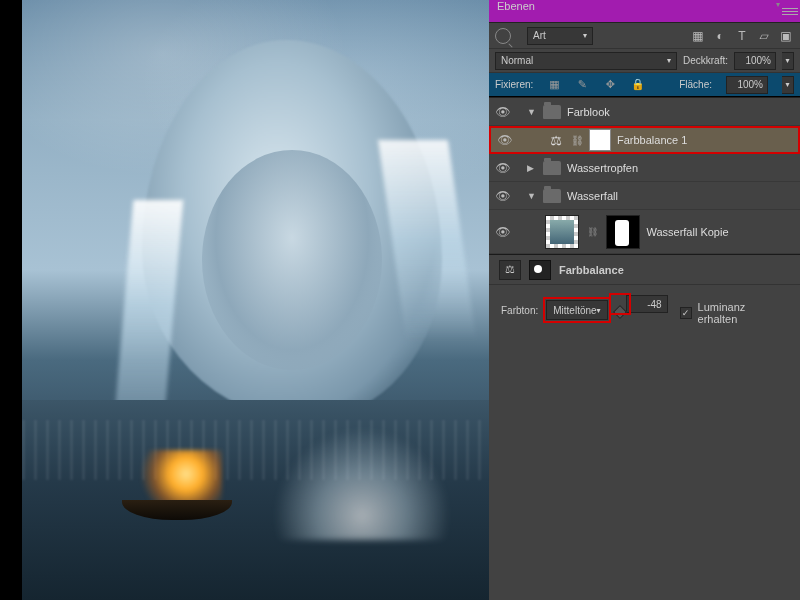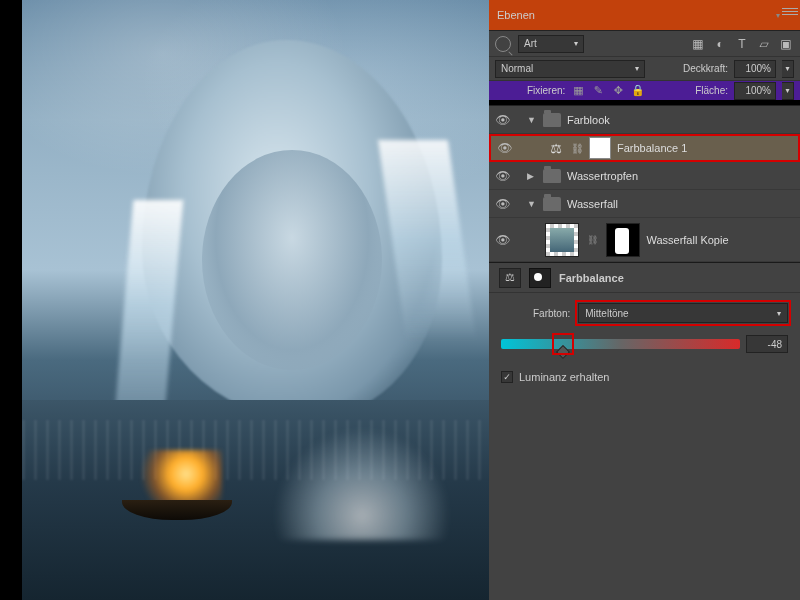--- a/index.html
+++ b/index.html
@@ -11,41 +11,41 @@
   .face-shadow { position:absolute; left:180px; top:150px; width:180px; height:220px; background: radial-gradient(ellipse at 50% 40%, #c8d8e2 0%, #8ea8ba 60%, transparent 90%); border-radius:50%; }
   .waterfall { position:absolute; left:100px; top:200px; width:50px; height:260px; background: linear-gradient(180deg, rgba(255,255,255,.9) 0%, rgba(200,225,240,.7) 40%, rgba(180,210,230,.4) 80%, transparent 100%); filter: blur(2px); transform: skewX(-5deg); }
   .waterfall2 { position:absolute; left:370px; top:140px; width:70px; height:200px; background: linear-gradient(180deg, rgba(255,255,255,.85) 0%, rgba(200,225,240,.6) 50%, transparent 100%); filter: blur(2px); transform: skewX(8deg);}
   .sea { position:absolute; left:0; right:0; bottom:0; height:200px; background: linear-gradient(180deg,#3c5668 0%,#253a4a 40%,#152530 100%); }
   .waves { position:absolute; left:0; right:0; bottom:120px; height:60px; background: repeating-linear-gradient(90deg, rgba(255,255,255,.12) 0 3px, transparent 3px 12px); filter: blur(1px); opacity:.6;}
   .boat-glow { position:absolute; left:110px; bottom:90px; width:90px; height:60px; background: radial-gradient(circle at 60% 40%, #ffe08a 0%, #ffae2b 25%, rgba(255,120,0,.4) 50%, transparent 70%); filter: blur(2px); }
   .boat { position:absolute; left:100px; bottom:80px; width:110px; height:20px; background: linear-gradient(180deg,#2a1f12 0%,#0d0a06 100%); border-radius: 0 0 50px 50px / 0 0 18px 18px; }
   .splash { position:absolute; left:230px; bottom:60px; width:220px; height:120px; background: radial-gradient(circle at 50% 80%, rgba(255,255,255,.6) 0%, rgba(210,230,240,.4) 30%, transparent 60%); filter: blur(3px); }
 
   .panels { flex:1; height:600px; background:#424242; display:flex; flex-direction:column; }
-  .panel-hdr { height:31px; background:#c2410c; border-bottom:1px solid #222; display:flex; align-items:center; padding:0 8px; font-size:11px; position:relative;}
+  .panel-hdr { height:23px; background:#a21caf; border-bottom:1px solid #222; display:flex; align-items:flex-start; padding:0 8px; font-size:11px; position:relative;}
   .panel-hdr::after { content:"▾"; position:absolute; right:20px; font-size:8px; color:#888; }
   .menu-btn { position:absolute; right:2px; top:3px; width:16px; height:16px; display:flex; flex-direction:column; justify-content:center; gap:2px; }
   .menu-btn span { height:1px; background:#aaa; }
 
-  .layers-toolbar { height:26px; display:flex; align-items:center; gap:7px; padding:2px 6px; background:#424242; border-bottom:1px solid #333;}
+  .layers-toolbar { height:26px; display:flex; align-items:center; gap:16px; padding:2px 6px; background:#424242; border-bottom:1px solid #333;}
   .search-icn { width:16px; height:16px; border:1px solid #888; border-radius:50%; position:relative;}
   .search-icn::after{content:""; position:absolute; right:-3px; bottom:-3px; width:5px; height:1px; background:#888; transform:rotate(45deg);}
   .filter-drop { flex:none; width:66px; height:18px; background:#373737; border:1px solid #222; display:flex; align-items:center; padding:0 5px; font-size:10px;}
   .filter-drop::after{content:"▾"; margin-left:auto; font-size:8px;}
   .mini-icons { margin-left:auto; display:flex; gap:6px; }
   .mi { width:16px; height:16px; display:flex; align-items:center; justify-content:center; color:#bbb; font-size:12px;}
 
   .blend-row { height:24px; display:flex; align-items:center; gap:6px; padding:2px 6px; background:#424242; border-bottom:1px solid #333;}
   .drop { height:18px; background:#373737; border:1px solid #222; display:flex; align-items:center; padding:0 5px; font-size:10px;}
-  .drop.blend { width:150px;} .drop.blend::after{content:"▾"; margin-left:auto; font-size:8px;}
+  .drop.blend { width:182px;} .drop.blend::after{content:"▾"; margin-left:auto; font-size:8px;}
   .val-box { width:42px; height:18px; background:#373737; border:1px solid #222; display:flex; align-items:center; justify-content:flex-end; padding:0 4px; font-size:10px;}
   .val-arrow{width:12px;height:18px;background:#373737;border:1px solid #222;border-left:none;display:flex;align-items:center;justify-content:center;font-size:8px;}
-  .lbl { font-size:10px;margin-left:32px; }
-
-  .lock-row { height:24px; display:flex; align-items:center; gap:6px; padding:2px 6px; background:#4c1d95; border-bottom:5px solid #000000;}
+  .lbl { font-size:10px; }
+
+  .lock-row { height:24px; display:flex; align-items:center; gap:14px; padding:2px 6px; background:#0c4a6e; border-bottom:1px solid #000000;}
   .lock-ic { width:14px; height:14px; color:#999; display:flex; align-items:center; justify-content:center; font-size:11px;}
 
   .layer-list { background:#424242; border-top:1px solid #222;}
   .layer-row { display:flex; align-items:center; height:28px; border-bottom:1px solid #383838; padding:0 6px; gap:6px; position:relative;}
   .layer-row.tall { height:44px; }
   .layer-row.selected { background:#695f4d; border:2px solid #d40000; }
   .eye { width:16px; color:#bbb; text-align:center; font-size:12px; }
   .indent0{width:4px} .indent1{width:22px}
   .tri { width:10px; font-size:9px; color:#bbb; }
   .folder-ic { width:18px; height:14px; background:#6a6a6a; border-radius:2px 2px 1px 1px; position:relative;}
@@ -58,21 +58,21 @@
   .thumb-chk::after{content:"";position:absolute;inset:4px;background:linear-gradient(180deg,#8aa 0%,#467 100%);}
   .thumb-mask { width:34px; height:34px; background:#000; border:1px solid #222; position:relative;}
   .thumb-mask::after{content:"";position:absolute;left:8px;top:4px;width:14px;height:26px;background:#fff;border-radius:3px;}
   .link-tiny { font-size:9px; color:#999; padding:0 2px;}
 
   .props { flex:1; background:#424242; display:flex; flex-direction:column; border-top:1px solid #1a1a1a;}
   .props-iconrow { height:30px; display:flex; align-items:center; gap:8px; padding:4px 10px; border-bottom:1px solid #333;}
   .adj-box { width:22px; height:20px; background:#333; border:1px solid #222; display:flex; align-items:center; justify-content:center; color:#ccc;}
   .mask-box { width:22px; height:20px; background:#222; border:1px solid #111; position:relative;}
   .mask-box::after{content:"";position:absolute;left:4px;top:4px;width:8px;height:8px;background:#fff;border-radius:50%;}
-  .props-body { padding:10px 12px; display:flex; flex-direction:column; gap:12px;}
+  .props-body { padding:10px 12px; display:flex; flex-direction:row; gap:12px;}
   .tone-row { display:flex; align-items:center; gap:8px;}
   .tone-drop { flex:1; height:20px; background:#373737; border:1px solid #222; display:flex; align-items:center; padding:0 6px; font-size:10px; outline:2px solid #d40000; outline-offset:1px;}
   .tone-drop::after{content:"▾"; margin-left:auto; font-size:8px;}
   .slider-block { display:flex; flex-direction:column; gap:2px;}
   .slider-labels { display:flex; justify-content:space-between; font-size:10px; color:#ccc;}
   .slider-row { display:flex; align-items:center; gap:6px;}
   .track { flex:1; height:10px; border-radius:2px; position:relative;}
   .track.cyanred { background:linear-gradient(90deg,#00c4d8 0%,#666 50%,#d82a2a 100%);}
   .track.maggrn { background:linear-gradient(90deg,#d83ad8 0%,#666 50%,#2ad82a 100%);}
   .track.yelblu { background:linear-gradient(90deg,#d8d82a 0%,#666 50%,#2a3ad8 100%);}

